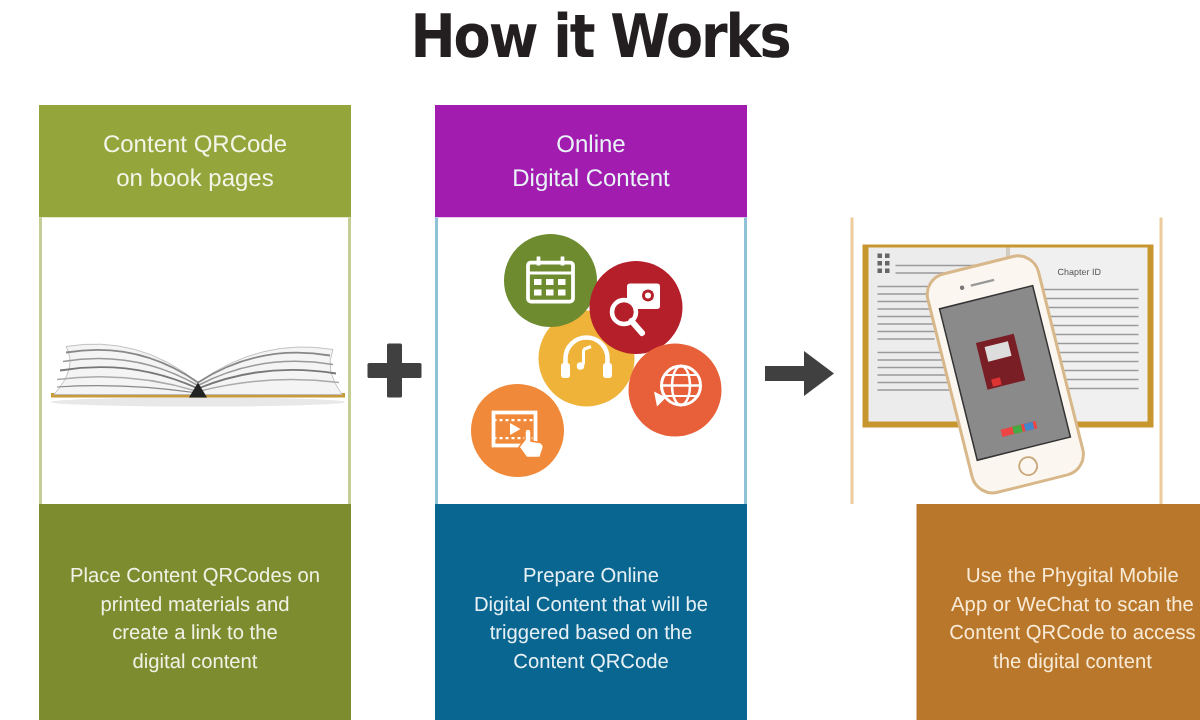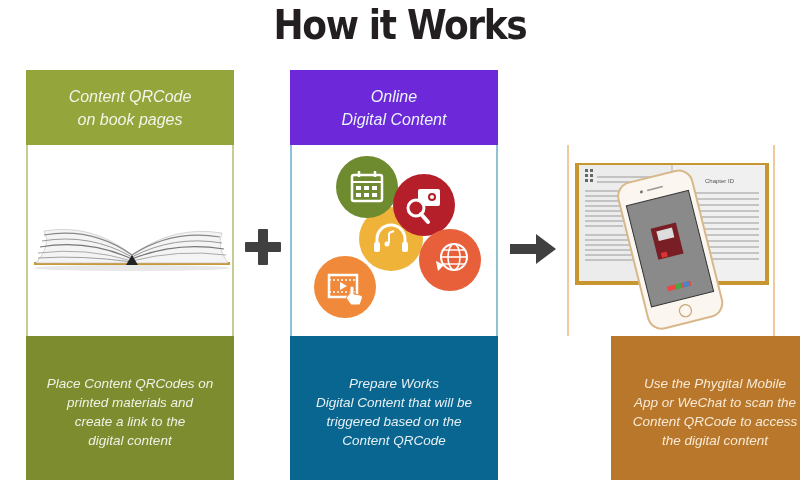--- a/index.html
+++ b/index.html
@@ -12,38 +12,38 @@
     color: #231f20; letter-spacing: -1.5px; transform: scaleX(0.9);
   }
 
   .card { position: absolute; top: 70px; height: 401px; }
   .card .head {
     position: absolute; left: 0; top: 0; width: 100%; height: 75px;
     display: flex; align-items: center; justify-content: center; text-align: center;
     color: #f3f5e8; font-size: 16px; line-height: 23px; font-weight: normal;
     padding: 0 10px;
   }
-  .card .head span, .card .foot span { white-space: pre-line; font-style: italic; }
+  .card .head span, .card .foot span { white-space: pre-line; }
   .card .media {
     position: absolute; left: 0; top: 75px; width: 100%; height: 191px;
     background: #ffffff; border-left: 2px solid; border-right: 2px solid;
   }
   .card .foot {
     position: absolute; left: 0; top: 266px; width: 100%; height: 159px;
     display: flex; align-items: center; justify-content: center; text-align: center;
     color: #f1f1e6; font-size: 13.5px; line-height: 19px; padding: 0 8px 8px;
   }
 
   #card1 { left: 26px; width: 208px; }
   #card1 .head { background: #93a53b; }
   #card1 .media { border-color: #c4cd96; }
   #card1 .foot { background: #7d8c2f; }
 
   #card2 { left: 290px; width: 208px; }
-  #card2 .head { background: #6d28d9; color: #e9f4f8; }
+  #card2 .head { background: #a21caf; color: #e9f4f8; }
   #card2 .media { border-color: #8fc2d6; }
   #card2 .foot { background: #086690; color: #e7f0f4; }
 
   #card3 { left: 567px; width: 208px; }
   #card3 .head { background: #df8e2c; color: #fbefdf; }
   #card3 .media { border-color: #eecb9c; }
   #card3 .foot { background: #b8772a; color: #f8ead6; margin-left: 44px; }
 
   .operator { position: absolute; }
   #plus { left: 245px; top: 229px; width: 36px; height: 36px; }
@@ -149,21 +149,21 @@
         <circle cx="31" cy="134" r="31" fill="#f08a3a"></circle>
         <rect x="15" y="122" width="28" height="22" fill="none" stroke="#fff" stroke-width="2.5"></rect>
         <line x1="15" y1="127" x2="43" y2="127" stroke="#fff" stroke-width="1.5" stroke-dasharray="2 2"></line>
         <line x1="15" y1="139" x2="43" y2="139" stroke="#fff" stroke-width="1.5" stroke-dasharray="2 2"></line>
         <path d="M26 129 l7 4 l-7 4 z" fill="#fff"></path>
         <path d="M36 140 l0 -5 a2 2 0 0 1 4 0 l0 6 l6 1 a3 3 0 0 1 2 4 l-2 6 l-9 0 l-5 -7 z" fill="#fff" stroke="#f08a3a" stroke-width="1"></path>
       </g>
     </svg>
   </div>
   <div class="foot">
-      <span>Prepare Works
+      <span>Prepare Online
 Digital Content that will be
 triggered based on the
 Content QRCode</span>
     </div>
 </div>
 
 <svg class="operator" id="arrow" viewBox="0 0 46 30">
   <rect x="0" y="10" width="28" height="10" fill="#404040"></rect>
   <path d="M26 0 L46 15 L26 30 Z" fill="#404040"></path>
 </svg>

